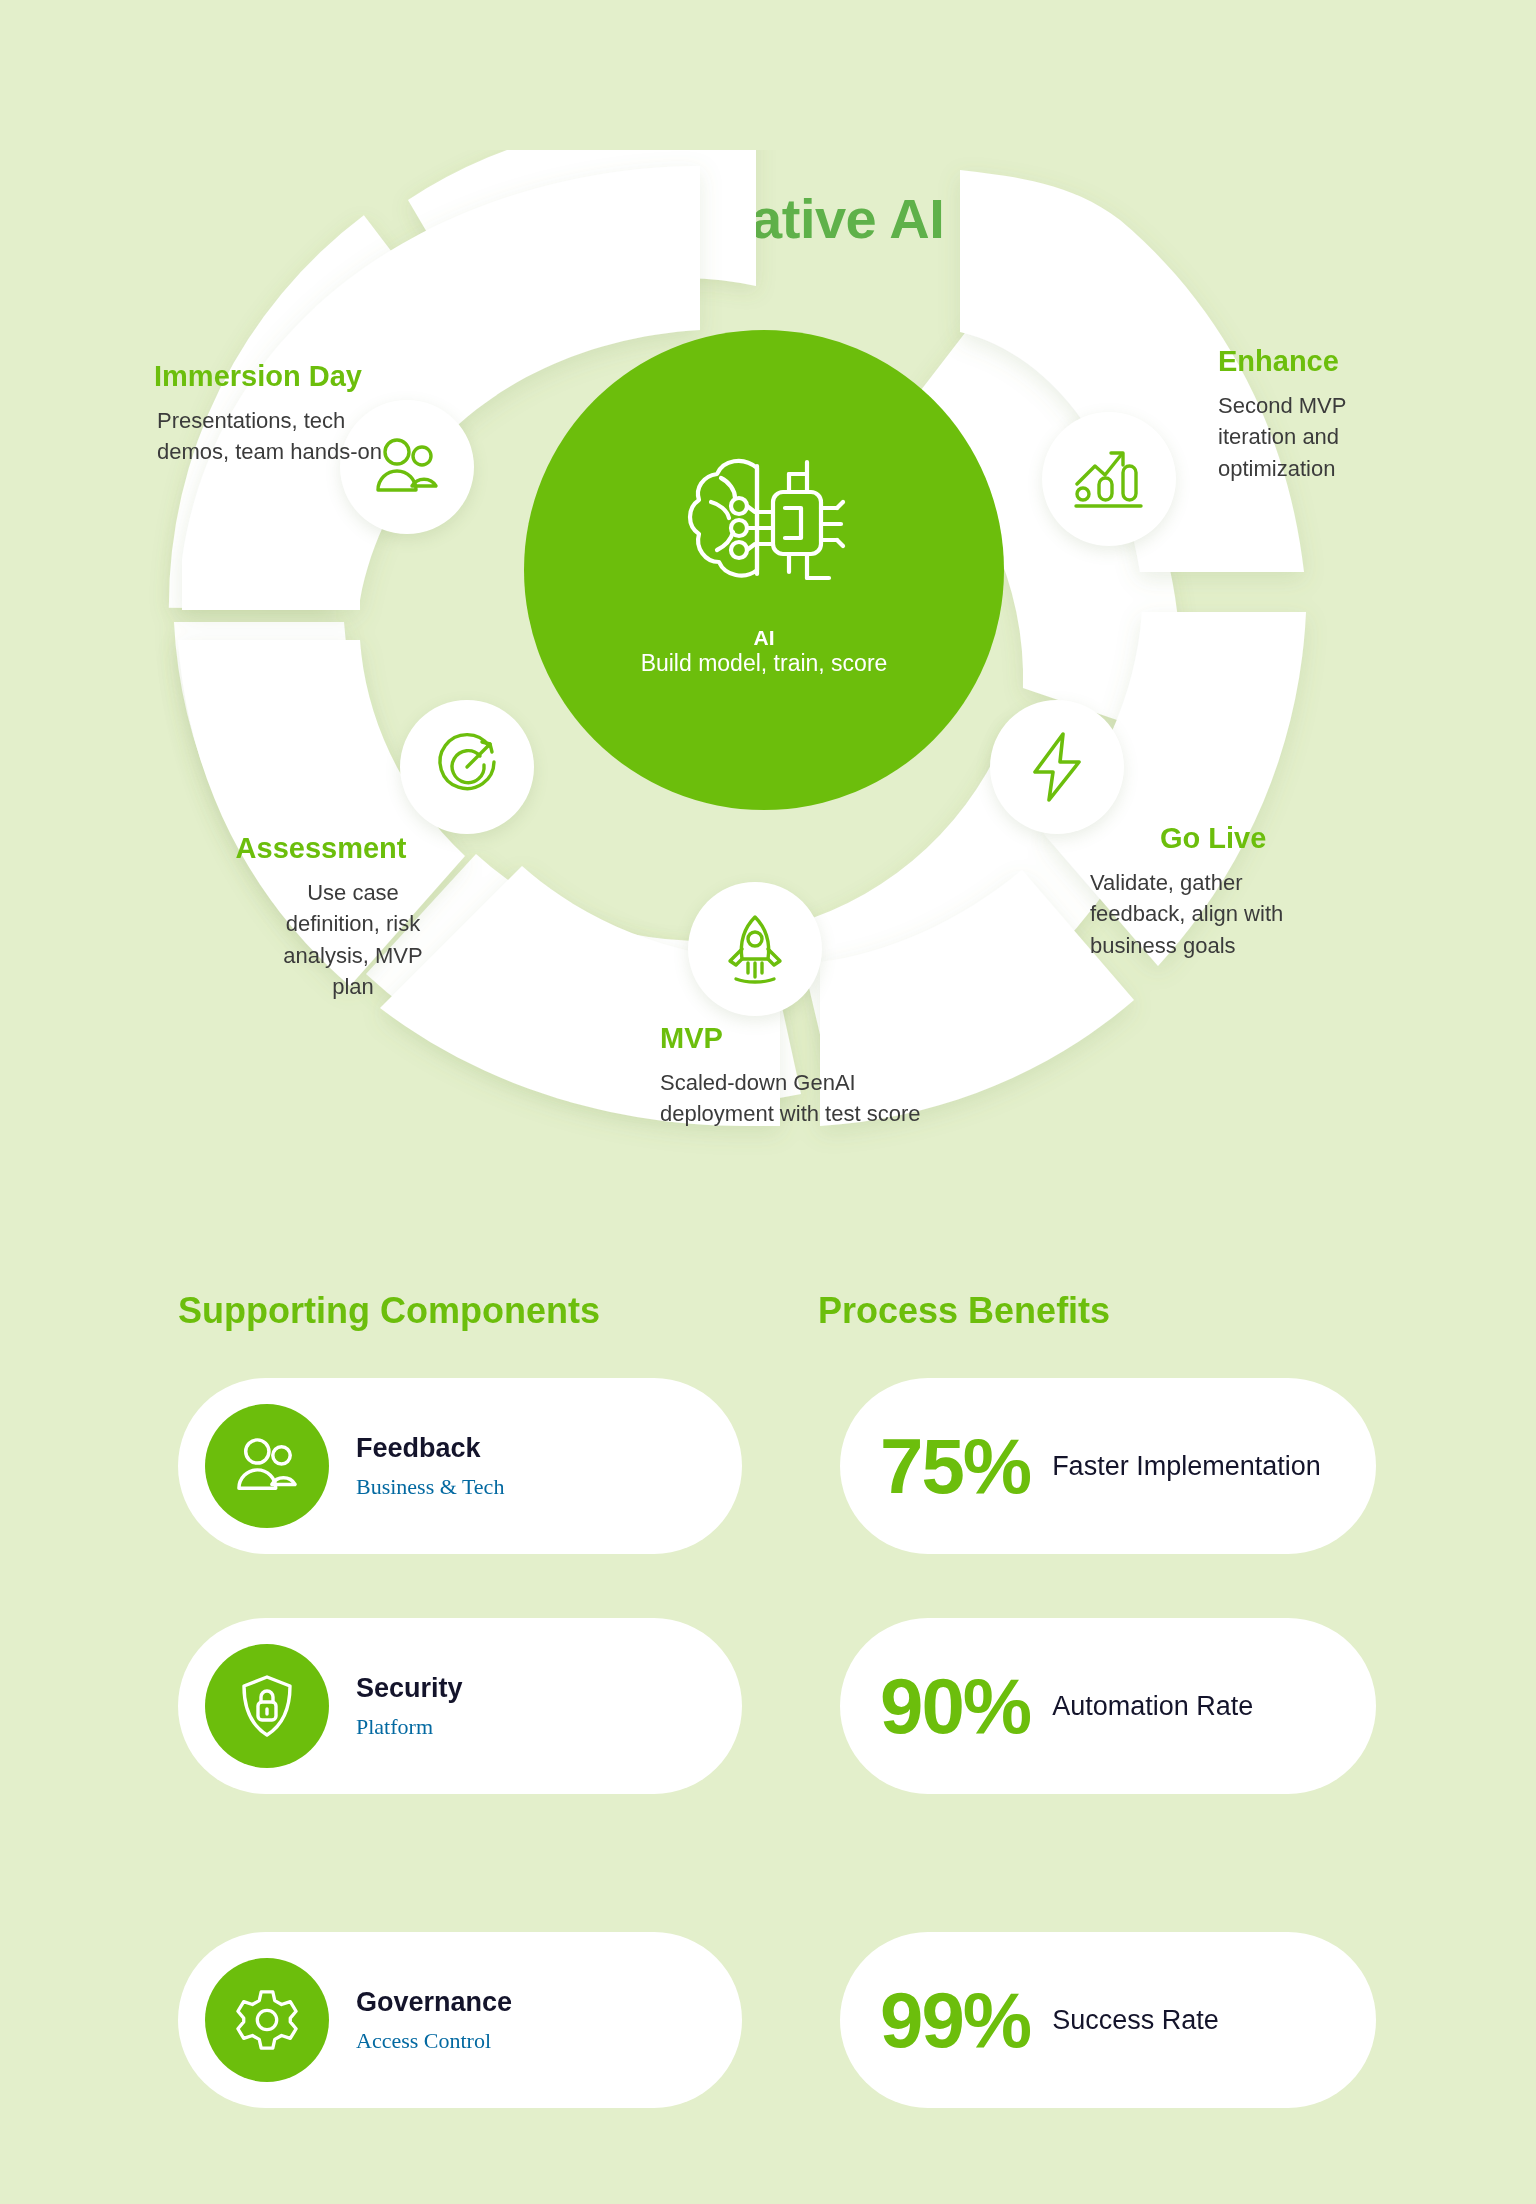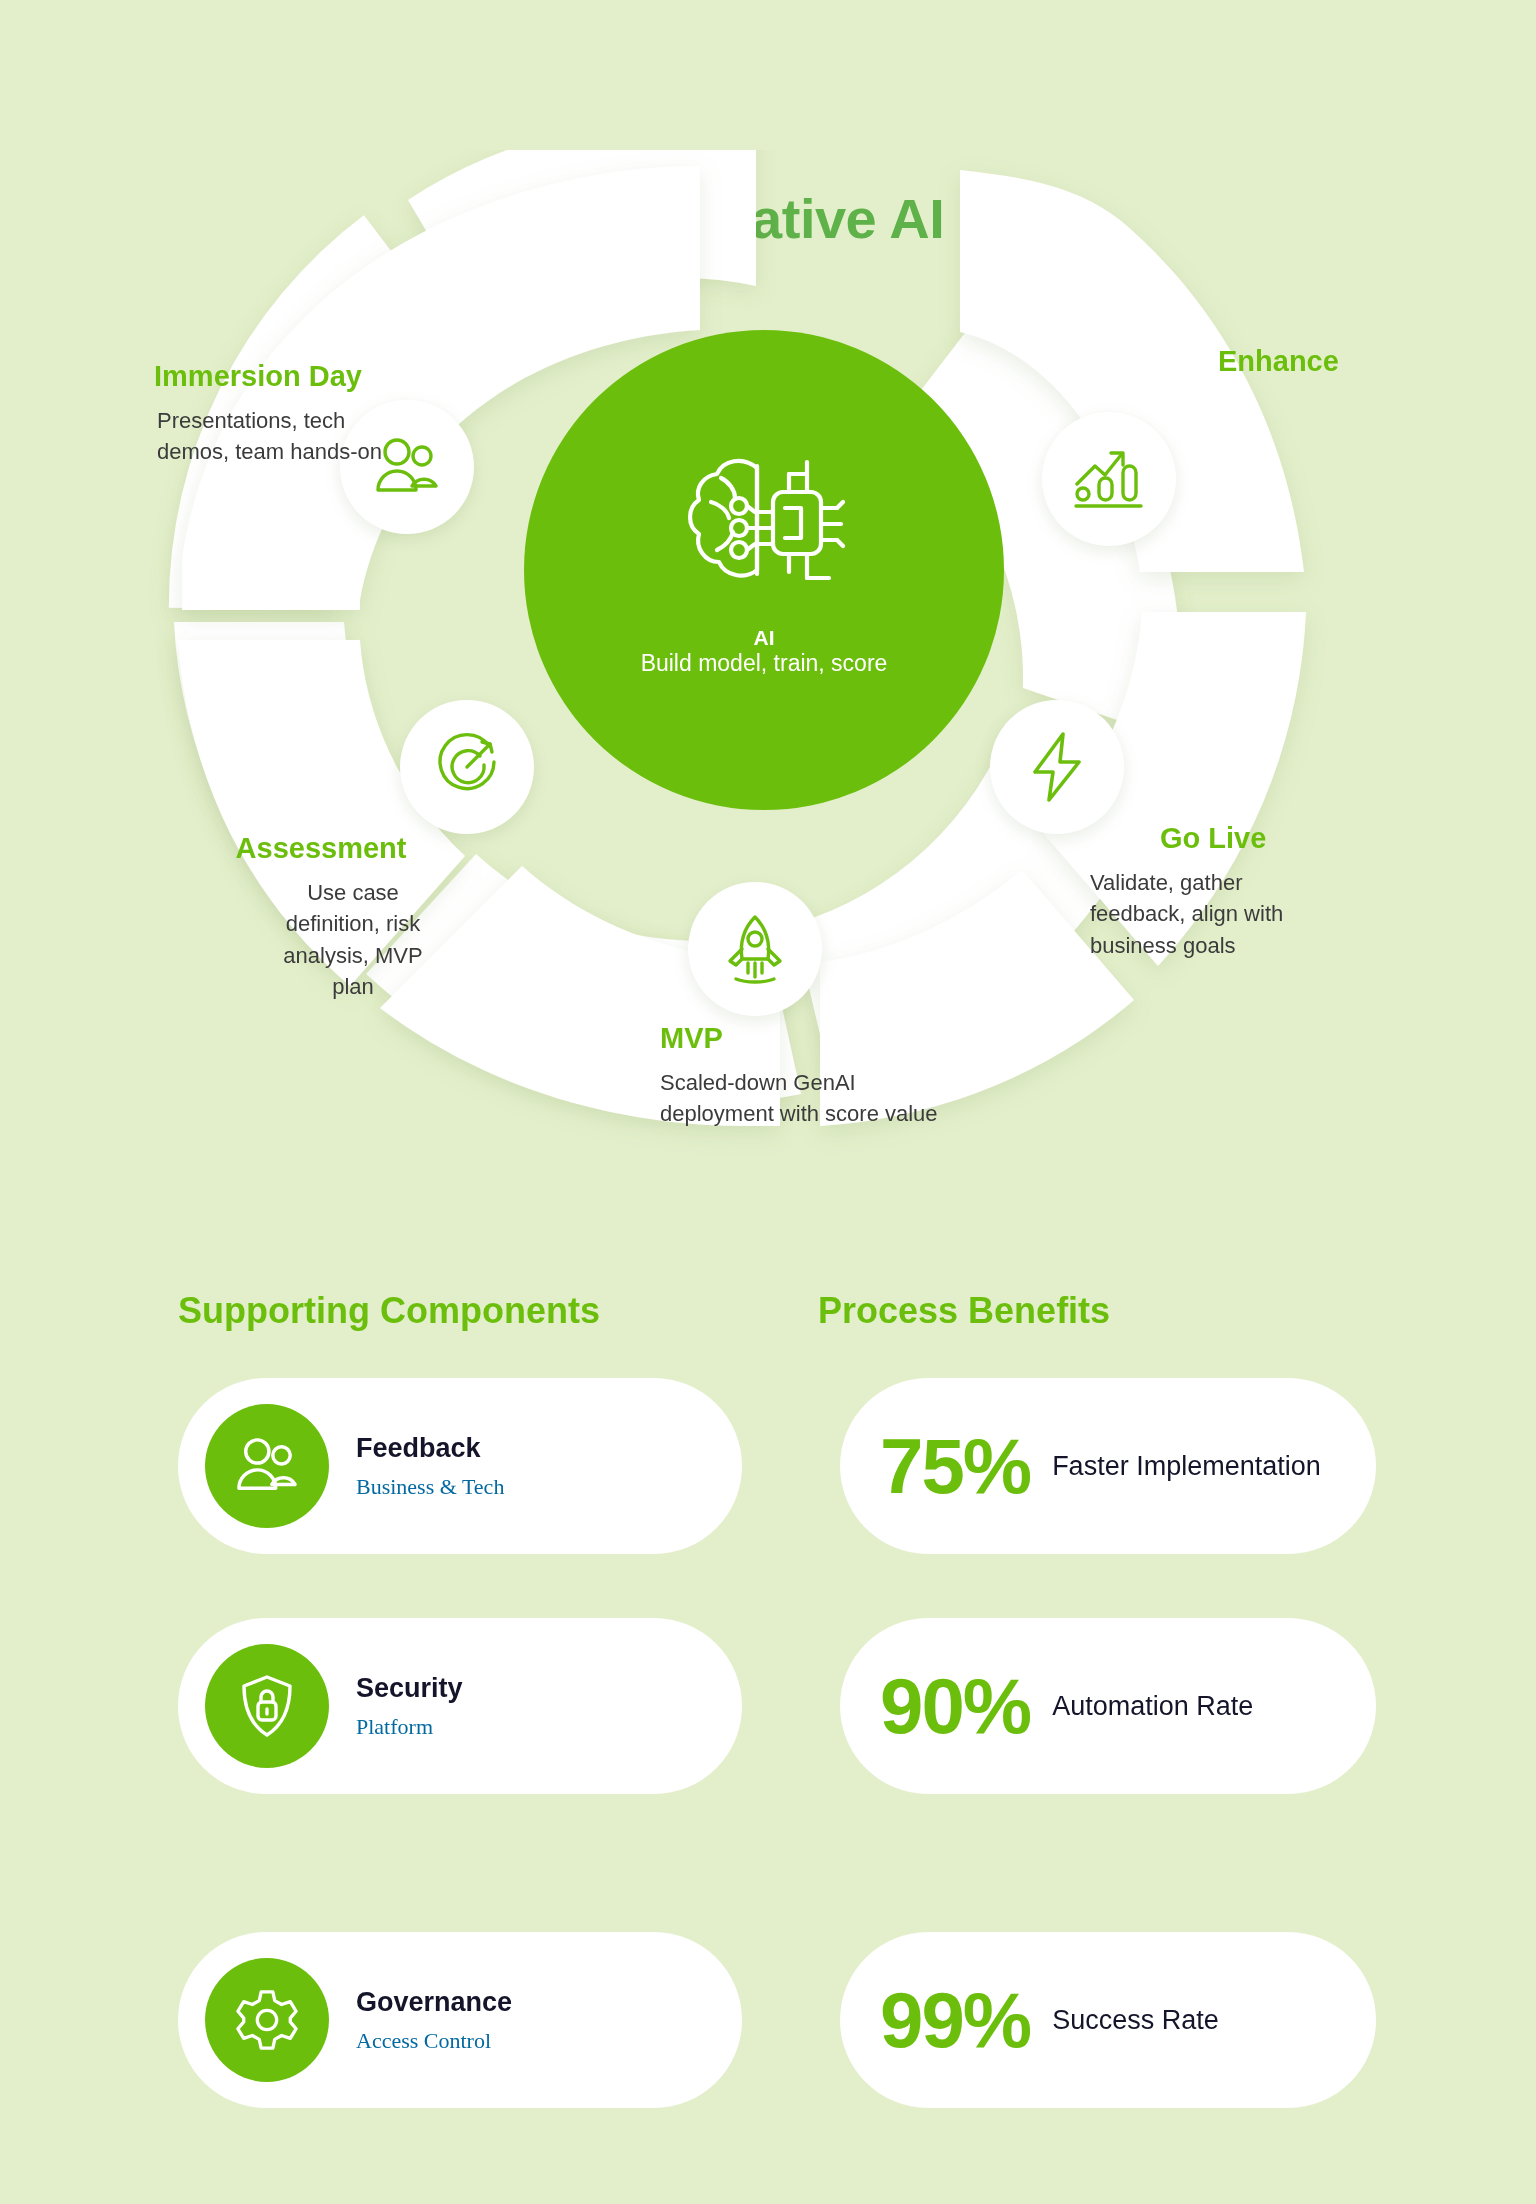--- a/index.html
+++ b/index.html
@@ -332,35 +332,36 @@
   </svg>
 </div>
 
 <div class="stage stage-immersion">
   <div class="s-head">Immersion Day</div>
   <div class="s-body">Presentations, tech demos, team hands-on</div>
 </div>
 
 <div class="stage stage-enhance">
   <div class="s-head">Enhance</div>
+  <div class="s-body">Second MVP iteration and optimization</div>
 </div>
 
 <div class="stage stage-assess">
   <div class="s-head">Assessment</div>
   <div class="s-body">Use case definition, risk analysis, MVP plan</div>
 </div>
 
 <div class="stage stage-golive">
   <div class="s-head">Go Live</div>
   <div class="s-body">Validate, gather feedback, align with business goals</div>
 </div>
 
 <div class="stage stage-mvp">
   <div class="s-head">MVP</div>
-  <div class="s-body">Scaled-down GenAI deployment with score value</div>
+  <div class="s-body">Scaled-down GenAI deployment with test score</div>
 </div>
 
 <div class="sec-head sec-head-left">Supporting Components</div>
 <div class="sec-head sec-head-right">Process Benefits</div>
 
 <div class="card card-left row-1">
   <div class="card-icon">
     <svg width="68" height="60" viewBox="0 0 70 62" fill="none" stroke="#ffffff" stroke-width="3.6" stroke-linecap="round" stroke-linejoin="round">
       <circle cx="25" cy="16" r="12"></circle>
       <path d="M6 54 A19 19 0 0 1 44 54 Z"></path>

